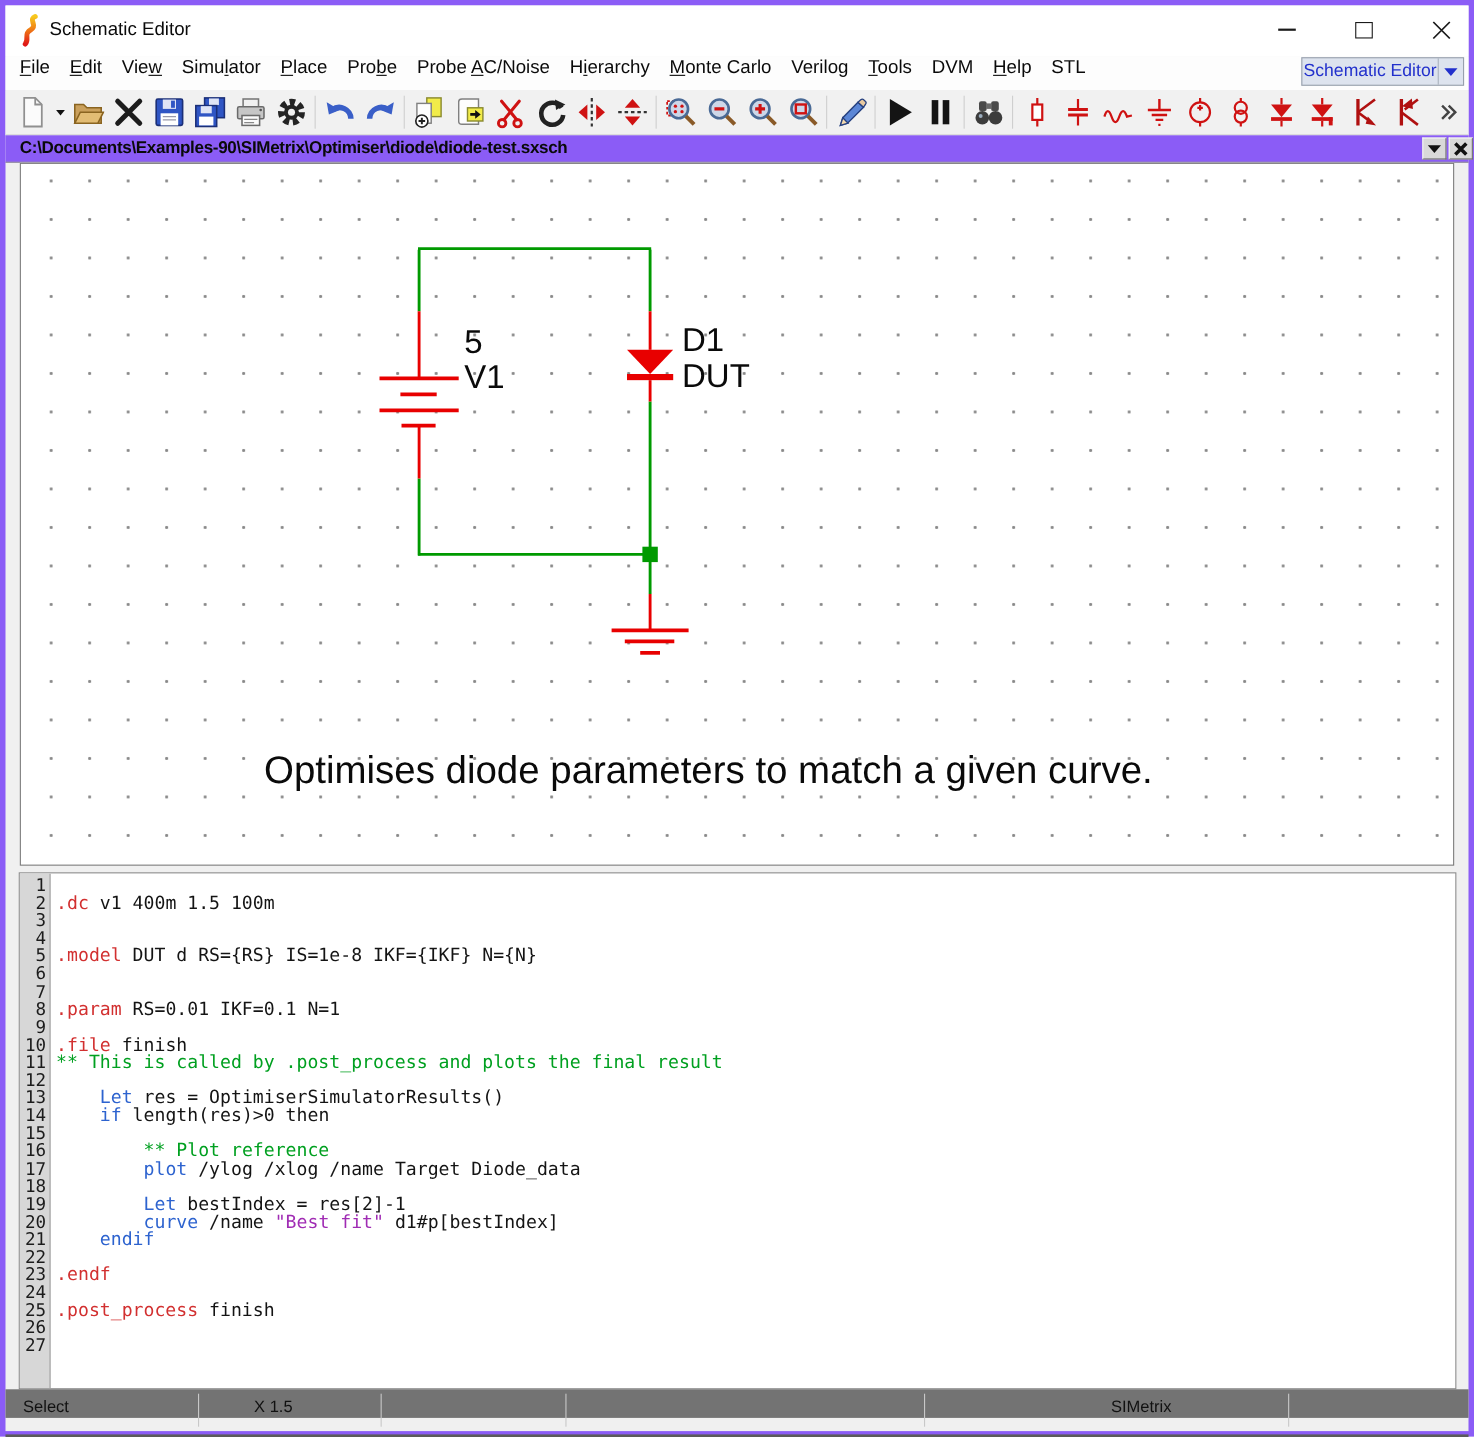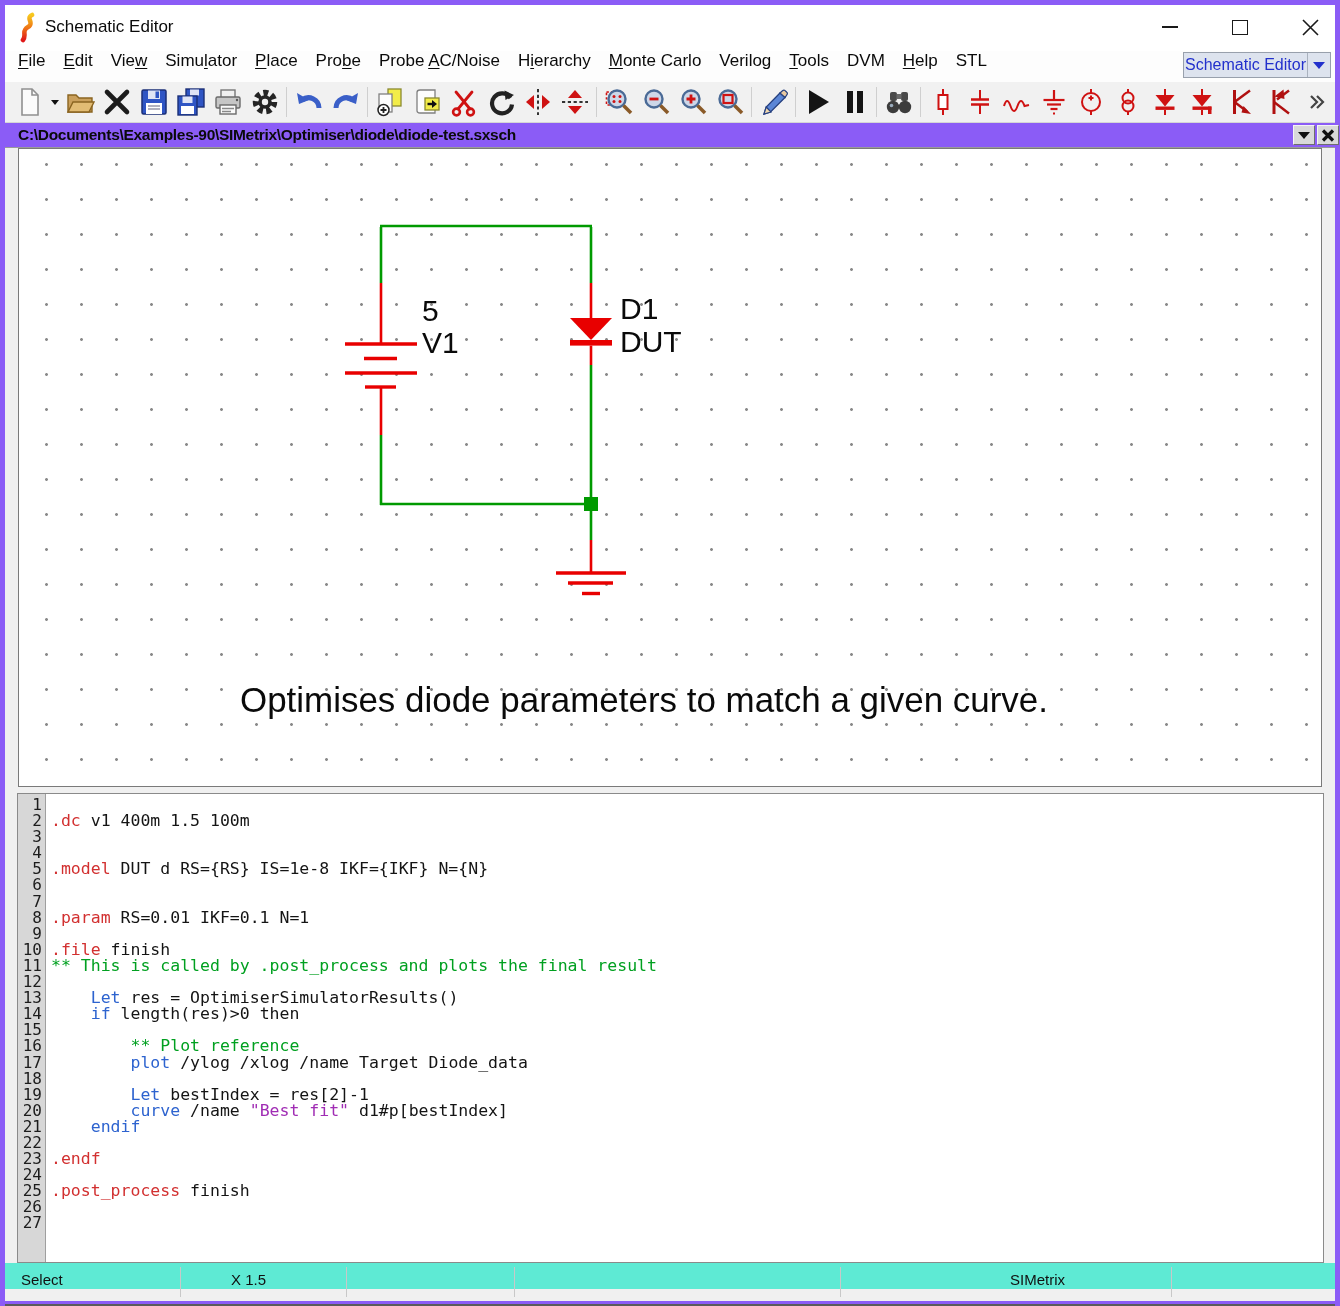--- a/index.html
+++ b/index.html
@@ -51,21 +51,21 @@
   .ln{height:16.1px;line-height:16.1px;font-family:"DejaVu Sans Mono","Liberation Mono",monospace;font-size:16px;color:#1c1c1c;text-align:right;padding-right:3px;}
   .codebody{flex:1;padding:3px 16px 0 5px;overflow:hidden;}
   .cl{height:16.1px;line-height:16.1px;font-family:"DejaVu Sans Mono","Liberation Mono",monospace;font-size:16.5px;white-space:pre;}
   .tok-dir{color:#d23030;}
   .tok-pln{color:#141414;}
   .tok-com{color:#00a020;}
   .tok-kw{color:#2d63cf;}
   .tok-str{color:#a02cb4;}
 
   
-  .statusbar{position:absolute;left:0;right:0;top:1258px;height:26px;background:#5eead4;}
+  .statusbar{position:absolute;left:0;right:0;top:1258px;height:26px;background:#737373;}
   .status-text{position:absolute;top:8px;font-size:15px;color:#111;}
   .ssep{position:absolute;top:4px;width:1px;height:30px;background:#c8c8c8;}
   .bottomstrip{position:absolute;left:0;right:0;top:1299px;height:6px;background:#5b5b5b;}
 </style>
 </head>
 <body>
 
 <div class="window">
 
   <div class="titlebar">

